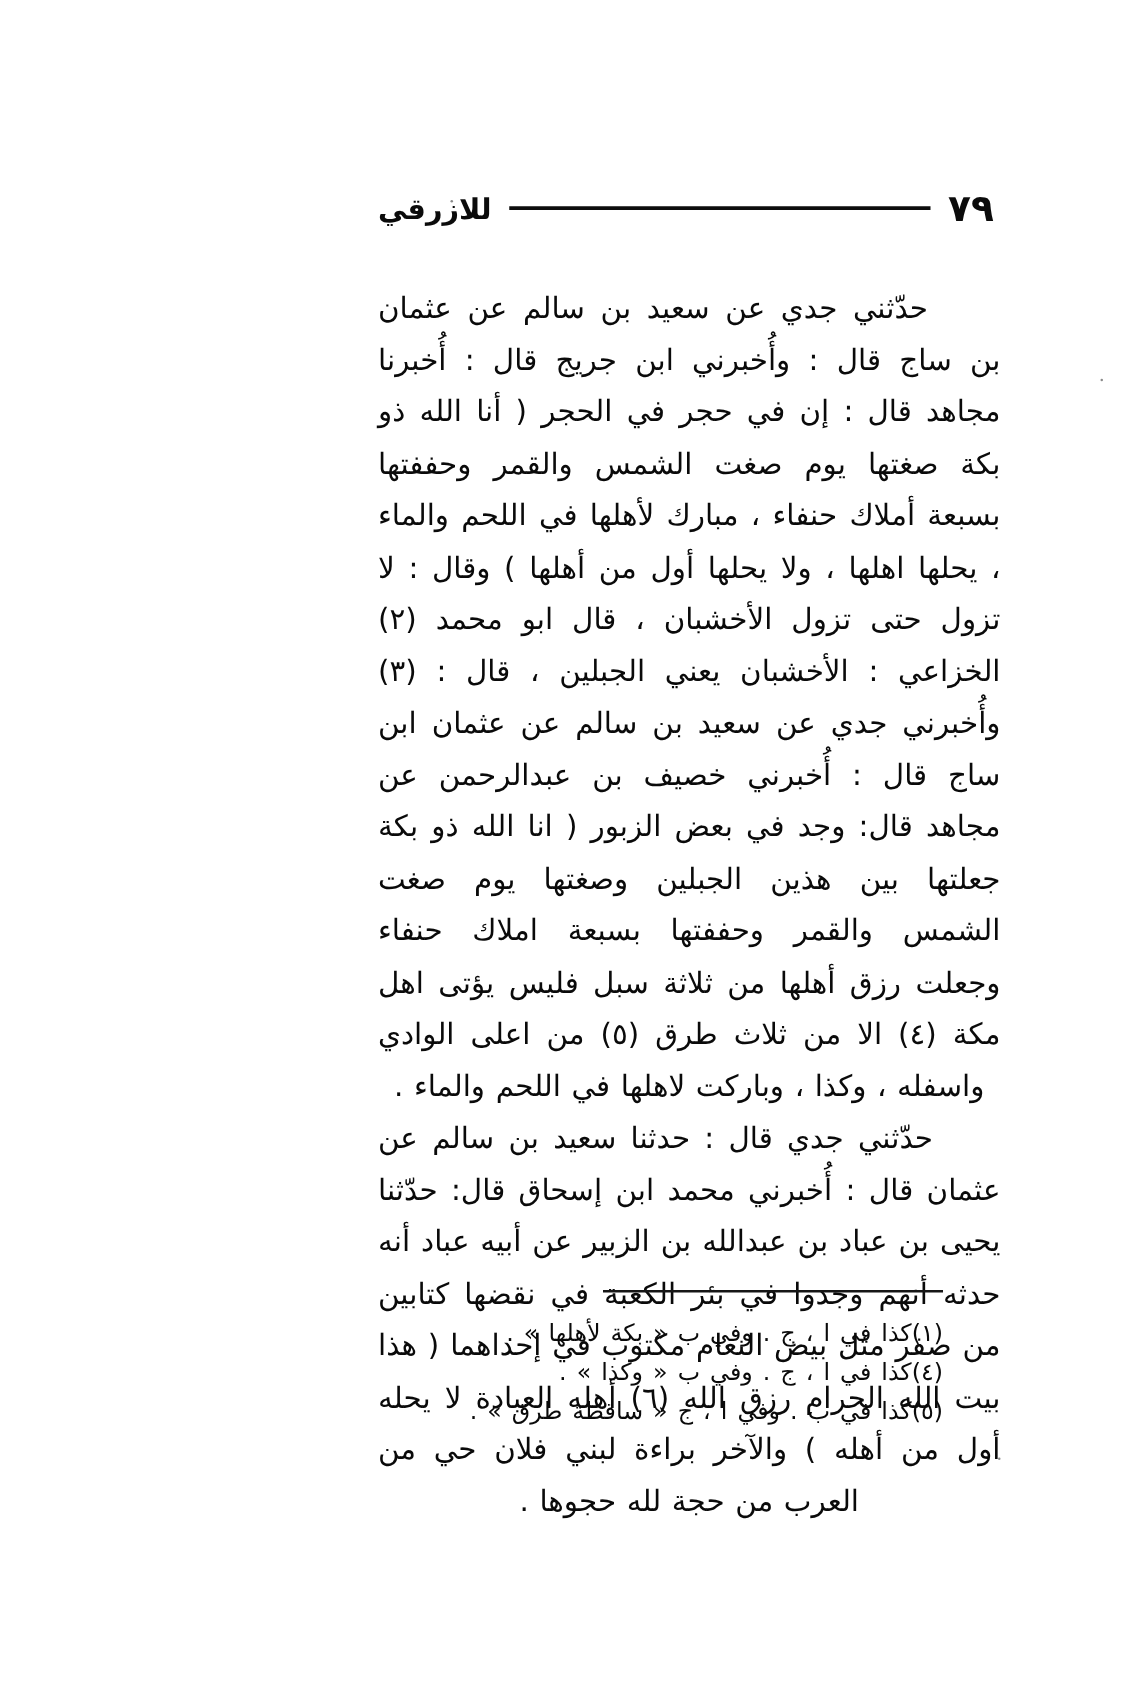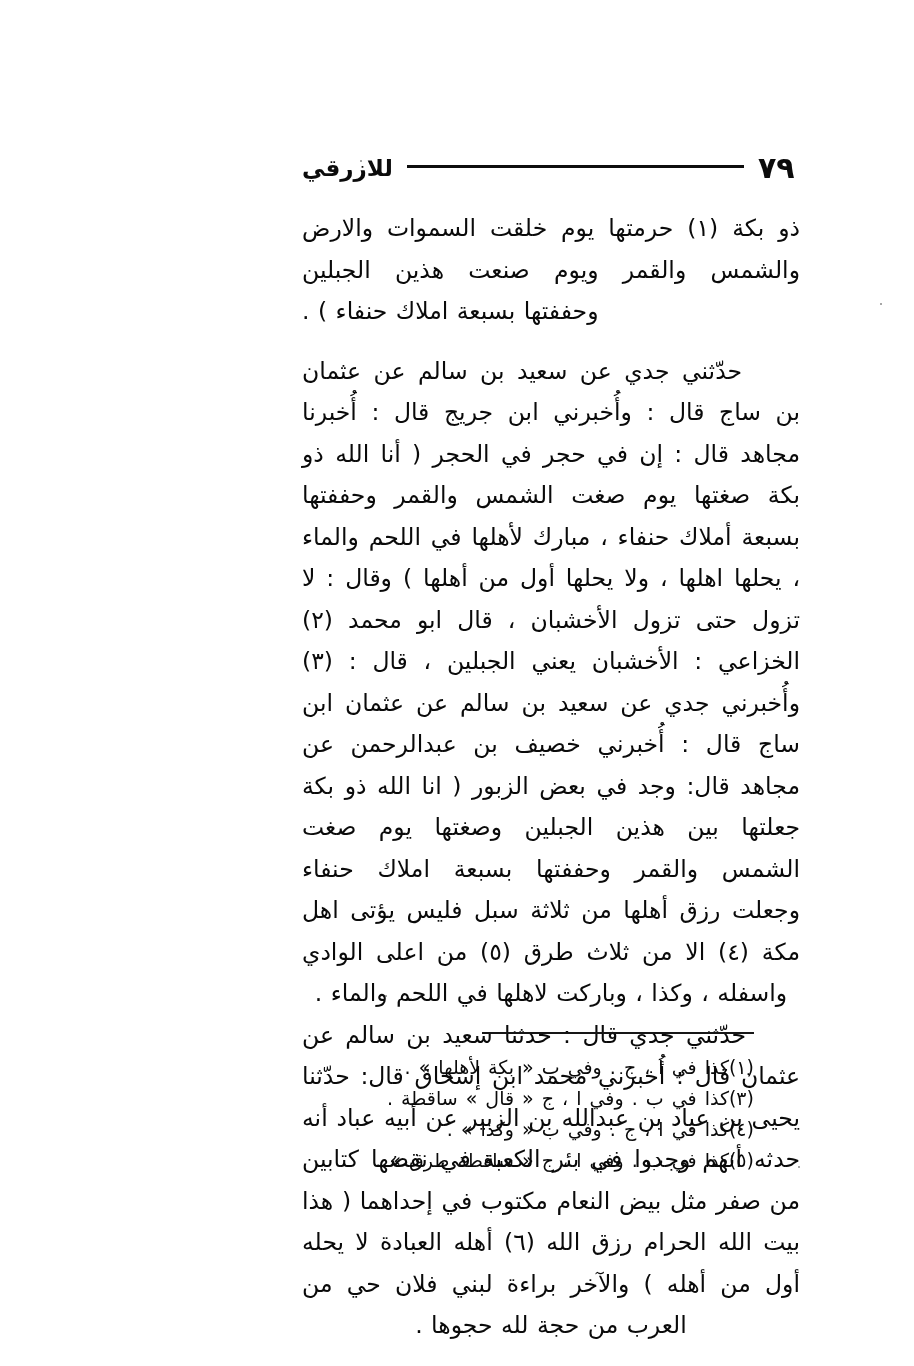--- a/index.html
+++ b/index.html
@@ -150,39 +150,35 @@
 <div class="page">
 
   <div class="header">
     <span class="header-title">للازرقي</span>
     <span class="header-rule"></span>
     <span class="header-folio">٧٩</span>
   </div>
 
   <div class="body-col">
 
-    <p class="para p-first">
-      <span>ذو بكة (١) حرمتها يوم خلقت السموات والارض والشمس والقمر ويوم صنعت هذين الجبلين وحففتها بسبعة املاك حنفاء ) .</span>
-    </p>
 
     <p class="para p-second">
       <span class="lead">حدّثني</span><span> جدي عن سعيد بن سالم عن عثمان بن ساج قال : وأُخبرني ابن جريج قال : أُخبرنا مجاهد قال : إن في حجر في الحجر ( أنا الله ذو بكة صغتها يوم صغت الشمس والقمر وحففتها بسبعة أملاك حنفاء ، مبارك لأهلها في اللحم والماء ، يحلها اهلها ، ولا يحلها أول من أهلها ) وقال : لا تزول حتى تزول الأخشبان ، قال ابو محمد (٢) الخزاعي : الأخشبان يعني الجبلين ، قال : (٣) وأُخبرني جدي عن سعيد بن سالم عن عثمان ابن ساج قال : أُخبرني خصيف بن عبدالرحمن عن مجاهد قال: وجد في بعض الزبور ( انا الله ذو بكة جعلتها بين هذين الجبلين وصغتها يوم صغت الشمس والقمر وحففتها بسبعة املاك حنفاء وجعلت رزق أهلها من ثلاثة سبل فليس يؤتى اهل مكة (٤) الا من ثلاث طرق (٥) من اعلى الوادي واسفله ، وكذا ، وباركت لاهلها في اللحم والماء .</span>
     </p>
 
     <p class="para p-third">
       <span class="lead">حدّثني</span><span> جدي قال : حدثنا سعيد بن سالم عن عثمان قال : أُخبرني محمد ابن إسحاق قال: حدّثنا يحيى بن عباد بن عبدالله بن الزبير عن أبيه عباد أنه حدثه أنهم وجدوا في بئر الكعبة في نقضها كتابين من صفر مثل بيض النعام مكتوب في إحداهما ( هذا بيت الله الحرام رزق الله (٦) أهله العبادة لا يحله أول من أهله ) والآخر براءة لبني فلان حي من العرب من حجة لله حجوها .</span>
     </p>
 
   </div>
 
   <div class="footnotes">
     <div class="fn-rule"></div>
     <ul class="fn-list">
       <li class="fn-item"><span class="fn-num">(١)</span><span>كذا في ا ، ج . وفي ب « بكة لأهلها » .</span></li>
-      <li class="fn-item"><span class="fn-num">(٣)</span><span>كذا في ب . وفي ا ، ج « قال » ساقطة .</span></li>
       <li class="fn-item"><span class="fn-num">(٤)</span><span>كذا في ا ، ج . وفي ب « وكذا » .</span></li>
       <li class="fn-item"><span class="fn-num">(٥)</span><span>كذا في ب . وفي ا ، ج « ساقطة طرق » .</span></li>
     </ul>
   </div>
 
   <span class="speck" style="left:180px;top:160px;width:2px;height:2px;"></span>
   <span class="speck" style="left:760px;top:176px;width:2px;height:2px;"></span>
   <span class="speck" style="left:762px;top:276px;width:2px;height:2px;"></span>
   <span class="speck" style="left:700px;top:303px;width:2px;height:2px;"></span>
   <span class="speck" style="left:842px;top:1012px;width:2px;height:2px;"></span>

